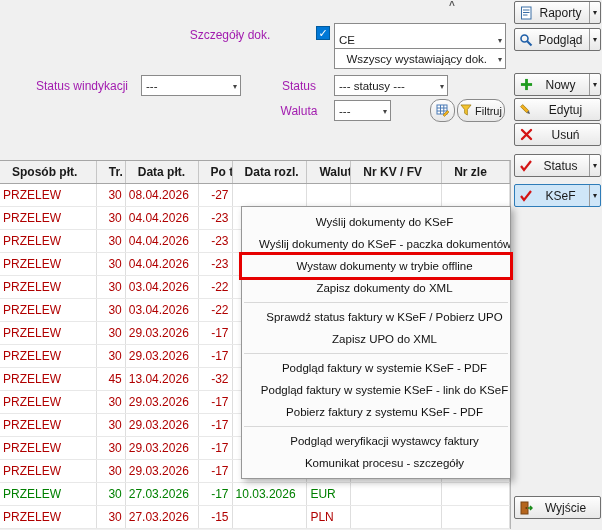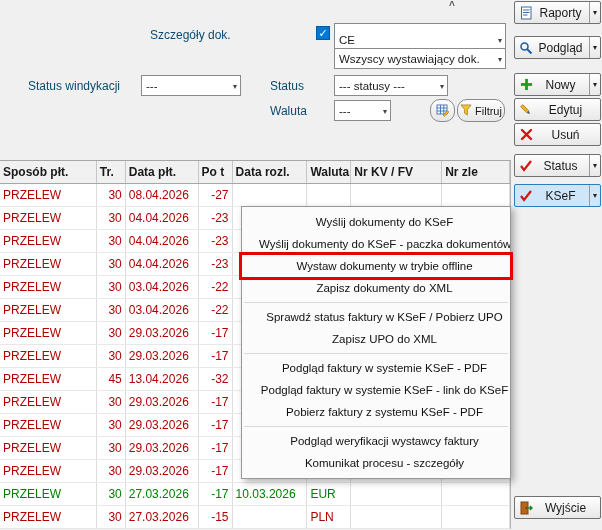--- a/index.html
+++ b/index.html
@@ -1,21 +1,21 @@
 <!DOCTYPE html>
 <html><head>
 <meta charset="utf-8">
 <style>
   * { margin:0; padding:0; box-sizing:border-box; }
   html,body { width:602px; height:530px; }
   body { font-family:"Liberation Sans", sans-serif; font-size:12px; color:#1a1a1a; }
   #window { position:relative; width:602px; height:530px; background:#f0f0f0; overflow:hidden; }
 
   
-  .flabel { position:absolute; font-size:12px; color:#0c4a6e; text-align:left; white-space:nowrap; }
+  .flabel { position:absolute; font-size:12px; color:#a21caf; text-align:center; white-space:nowrap; }
   .combo { position:absolute; background:#fff; border:1px solid #8a8a8a; display:flex; align-items:center;
            padding:0 18px 0 4px; font-size:11.5px; white-space:nowrap; overflow:hidden; }
   .combo .carr { position:absolute; right:3px; top:50%; transform:translateY(-50%); font-size:8px; color:#444; }
   .checkbox { position:absolute; width:14px; height:14px; background:#0078d7; border:1px solid #005a9e;
               color:#fff; font-size:11px; line-height:12px; text-align:center; }
   .smallbtn { position:absolute; height:23px; border:1px solid #8a8a8a; border-radius:10px;
               background:linear-gradient(#fdfdfd,#e7e7e7); display:flex; align-items:center; justify-content:center;
               gap:3px; font-size:11px; }
   .collapse { position:absolute; left:441px; top:0px; width:22px; height:13px; text-align:center;
               font-size:10px; font-weight:bold; color:#555; line-height:12px; }
@@ -27,21 +27,21 @@
   .tool-btn .ic { width:16px; display:flex; justify-content:center; align-items:center; flex:none; }
   .tool-btn .lab { flex:1; text-align:center; white-space:nowrap; overflow:hidden; }
   .tool-btn .arr { flex:none; align-self:stretch; display:flex; align-items:center; border-left:1px solid #9a9a9a;
                    padding-left:3px; margin-left:2px; font-size:8px; color:#222; }
   .tool-btn.active { background:#cfe6f8; border-color:#2e7cb8; }
 
   
   .table { position:absolute; left:0; top:160px; width:511px; background:#fff; border-right:1px solid #b5b5b5; }
   .thead { display:flex; height:24px; background:#f1f1f1; border-top:1px solid #a6a6a6; border-bottom:1px solid #a6a6a6;
            font-weight:bold; }
-  .hcell { border-right:1px solid #c6c6c6; display:flex; align-items:center; padding:0 3px; font-size:12px;
+  .hcell { border-right:1px solid #c6c6c6; display:flex; align-items:center; padding:0 12px; font-size:12px;
            white-space:nowrap; overflow:hidden; }
   .trow { display:flex; height:23px; border-bottom:1px solid #e8e8e8; background:#fff; }
   .tcell { border-right:1px solid #dedede; display:flex; align-items:center; padding:0 3px; font-size:12px;
            white-space:nowrap; overflow:hidden; }
   .w0{width:97px} .w1{width:29px} .w2{width:73px} .w3{width:34px} .w4{width:75px} .w5{width:44px} .w6{width:91px} .w7{width:68px}
   .num { justify-content:flex-end; }
   .red { color:#b00000; } .green { color:#008000; }
 
   
   .menu { position:absolute; left:241px; top:206px; width:270px; background:#fbfbfb; border:1px solid #979797;
@@ -62,21 +62,21 @@
 
   <div class="flabel" style="left:150px; top:28px; width:160px;">Szczegóły dok.</div>
   <div class="checkbox" style="left:316px; top:26px;">
     <span>✓</span>
   </div>
   <div class="combo" style="left:334px; top:23px; width:172px; height:33px;">
     <span>CE</span>
     <span class="carr">▾</span>
   </div>
 
-  <div class="combo" style="left:334px; top:48px; width:172px; height:21px;">
+  <div class="combo" style="left:334px; top:48px; width:172px; height:21px;justify-content:flex-end;">
     <span>Wszyscy wystawiający dok.</span>
     <span class="carr">▾</span>
   </div>
 
   <div class="flabel" style="left:28px; top:79px; width:108px;">Status windykacji</div>
   <div class="combo" style="left:141px; top:75px; width:100px; height:21px;">
     <span>---</span>
     <span class="carr">▾</span>
   </div>
 
@@ -119,21 +119,21 @@
           <rect x="1.5" y="1" width="9.5" height="12" fill="#fff" stroke="#3a6ea5"></rect>
           <line x1="3" y1="4" x2="9.5" y2="4" stroke="#3a6ea5"></line>
           <line x1="3" y1="6.5" x2="9.5" y2="6.5" stroke="#3a6ea5"></line>
           <line x1="3" y1="9" x2="7.5" y2="9" stroke="#3a6ea5"></line>
         </svg>
     </span>
     <span class="lab">Raporty</span>
     <span class="arr">▾</span>
   </div>
 
-  <div class="tool-btn" style="top:36px;">
+  <div class="tool-btn" style="top:28px;">
     <span class="ic">
       <svg width="14" height="14" viewBox="0 0 14 14">
           <circle cx="5.5" cy="5.5" r="3.5" fill="none" stroke="#1f5fa8" stroke-width="1.6"></circle>
           <line x1="8.2" y1="8.2" x2="12.5" y2="12.5" stroke="#1f5fa8" stroke-width="2"></line>
         </svg>
     </span>
     <span class="lab">Podgląd</span>
     <span class="arr">▾</span>
   </div>
 

